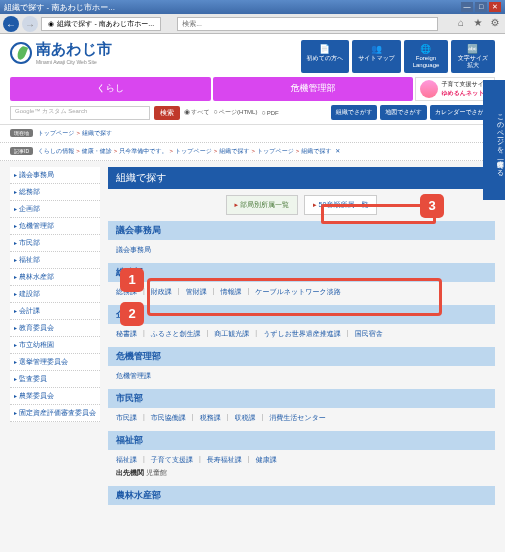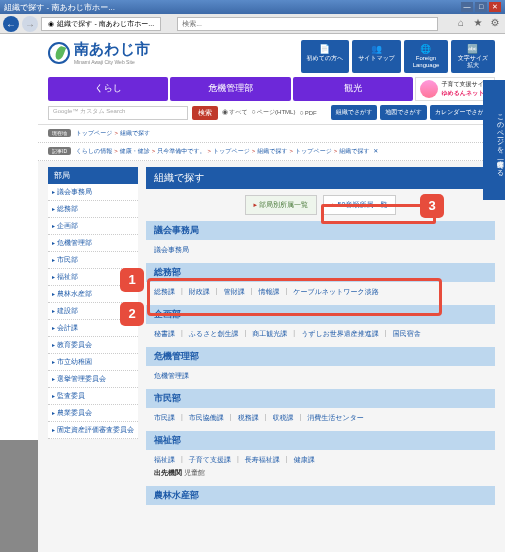--- a/index.html
+++ b/index.html
@@ -7,33 +7,33 @@
   .browser { background: #fff; width: 505px; height: 440px; position: relative; }
   .titlebar { height: 14px; background: linear-gradient(#5a8ac8, #3d6aa8); display: flex; align-items: center; color: #fff; font-size: 8px; padding: 0 4px; }
   .titlebar .wincontrols { margin-left: auto; display: flex; gap: 2px; }
   .titlebar .wincontrols span { width: 12px; height: 10px; background: #4a6a9a; display: inline-block; font-size: 7px; text-align: center; line-height: 10px; }
   .titlebar .wincontrols span.close { background: #c0392b; }
   .toolbar { height: 20px; background: #e8e8e8; border-bottom: 1px solid #bbb; display: flex; align-items: center; padding: 0 3px; gap: 3px; }
   .toolbar .nav { width: 16px; height: 16px; border-radius: 50%; background: #1e5aa8; color: #fff; text-align: center; line-height: 16px; font-size: 10px; }
   .toolbar .homebtn { width: 14px; height: 14px; color: #666; font-size: 10px; text-align: center; }
   .toolbar .tab { background: #fff; border: 1px solid #bbb; height: 14px; font-size: 7px; padding: 1px 6px; display: flex; align-items: center; gap: 3px; }
   .toolbar .addrinput { flex: 1; height: 14px; border: 1px solid #bbb; background: #fff; font-size: 7px; padding: 0 4px; margin: 0 13px; }
-  .page { background: #f5f5f5; height: 518px; overflow: hidden; position: relative; margin-left: 38px; }
+  .page { background: #f5f5f5; height: 518px; overflow: hidden; position: relative; }
   .header { background: #fff; padding: 6px 10px 4px; border-bottom: 1px solid #ddd; }
   .header-top { display: flex; align-items: flex-start; gap: 8px; }
   .logo { display: flex; align-items: center; gap: 4px; }
   .logo-mark { width: 22px; height: 22px; border: 2px solid #1e5aa8; border-radius: 50%; position: relative; }
   .logo-mark::after { content: ""; position: absolute; width: 8px; height: 14px; background: #5cb85c; border-radius: 50% 0 50% 50%; top: 2px; left: 6px; transform: rotate(20deg); }
   .logo-text { color: #1e5aa8; font-size: 15px; font-weight: bold; }
   .logo-sub { color: #888; font-size: 5px; display: block; }
   .header-btns { margin-left: auto; display: flex; gap: 3px; }
   .hbtn { background: #1e5aa8; color: #fff; font-size: 6px; padding: 4px 6px; text-align: center; border-radius: 2px; min-width: 44px; line-height: 1.2; }
   .hbtn .icon { display: block; font-size: 9px; }
   .nav-menu { display: flex; gap: 2px; margin-top: 4px; align-items: stretch; }
-  .nav-item { background: #6d28d9; color: #fff; flex: 1; text-align: center; font-size: 9px; padding: 5px 2px; border-radius: 2px; }
+  .nav-item { background: #d946ef; color: #fff; flex: 1; text-align: center; font-size: 9px; padding: 5px 2px; border-radius: 2px; }
   .kosodate { background: #fff; border: 1px solid #ddd; display: flex; align-items: center; padding: 2px 4px; gap: 3px; font-size: 6px; color: #333; }
   .kosodate .av { width: 18px; height: 18px; border-radius: 50%; background: linear-gradient(#f9d, #f79); }
   .searchrow { display: flex; align-items: center; gap: 4px; margin-top: 4px; }
   .searchbox { border: 1px solid #ccc; height: 14px; flex: 0 0 140px; font-size: 6px; padding: 0 4px; color: #aaa; }
   .searchbtn { background: #c0392b; color: #fff; font-size: 7px; padding: 2px 6px; border-radius: 2px; }
   .radios { font-size: 6px; color: #555; display: flex; gap: 4px; align-items: center; }
   .radios .r::before { content: "○"; font-size: 7px; margin-right: 1px; }
   .radios .r.on::before { content: "◉"; }
   .side-btns { margin-left: auto; display: flex; gap: 3px; }
   .side-btn { background: #1e5aa8; color: #fff; font-size: 6px; padding: 3px 5px; border-radius: 2px; text-align: center; }
@@ -109,21 +109,20 @@
             <div class="hbtn"><span class="icon">📄</span>初めての方へ</div>
             <div class="hbtn"><span class="icon">👥</span>サイトマップ</div>
             <div class="hbtn"><span class="icon">🌐</span>Foreign<br>Language</div>
             <div class="hbtn"><span class="icon">🔤</span>文字サイズ<br>拡大</div>
           </div>
       </div>
       <div class="nav-menu">
         <div id="navmenu" style="display:flex;gap:2px;flex:1">
             <div class="nav-item">くらし</div>
             <div class="nav-item">危機管理部</div>
-            <div class="nav-item">観光</div>
           </div>
         <div class="kosodate">
           <div class="av"></div>
           <div>
             <div>子育て支援サイト</div>
             <div style="color:#e91e63;font-weight:bold">ゆめるんネット</div>
           </div>
         </div>
       </div>
       <div class="searchrow">
@@ -147,21 +146,20 @@
       <span id="bc1"><a>トップページ</a><span class="sep">&gt;</span><a>組織で探す</a></span>
     </div>
     <div class="breadcrumb">
       <span class="tag">記事ID</span>
       <span id="bc2"><a>くらしの情報</a><span class="sep">&gt;</span><a>健康・健診</a><span class="sep">&gt;</span><a>只今準備中です。</a><span class="sep">&gt;</span><a>トップページ</a><span class="sep">&gt;</span><a>組織で探す</a><span class="sep">&gt;</span><a>トップページ</a><span class="sep">&gt;</span><a>組織で探す</a></span>
       <span class="closeic">✕</span>
     </div>
 
     <div class="content">
       <div class="sidebar">
-        <div class="sidebar-head">部局</div>
         <div class="sidebar-list" id="sblist">
             <div class="item">議会事務局</div>
             <div class="item">総務部</div>
             <div class="item">企画部</div>
             <div class="item">危機管理部</div>
             <div class="item">市民部</div>
             <div class="item">福祉部</div>
             <div class="item">農林水産部</div>
             <div class="item">建設部</div>
             <div class="item">会計課</div>

